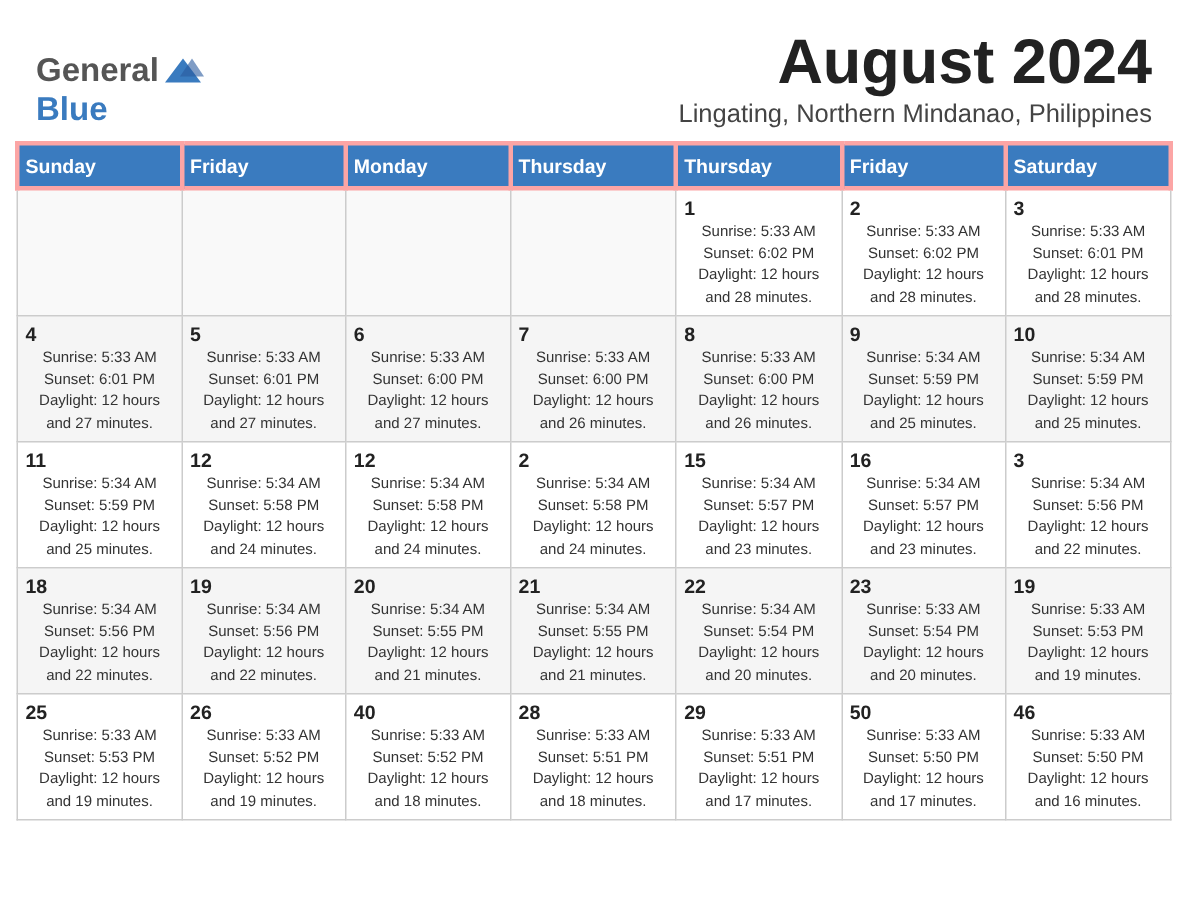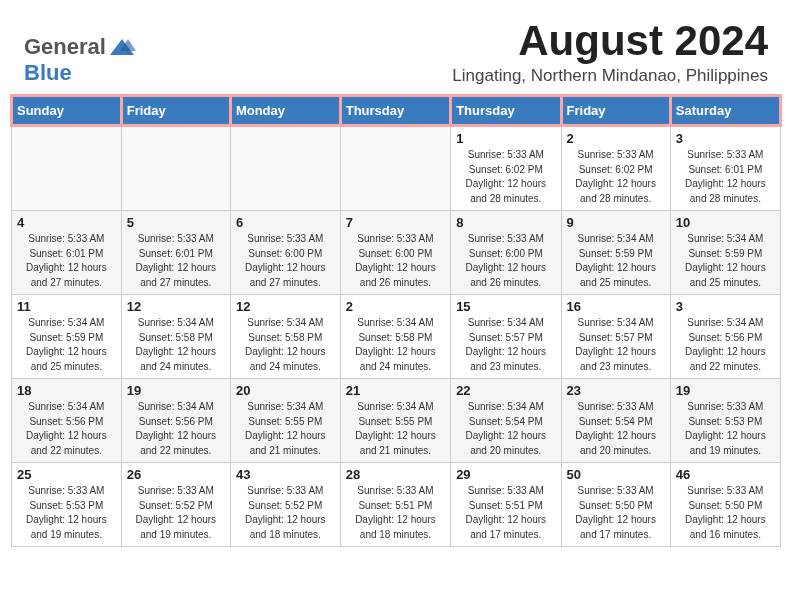--- a/index.html
+++ b/index.html
@@ -276,21 +276,21 @@
 and 19 minutes.</div>
           </td>
           <td>
             <div class="day-number">26</div>
             <div class="day-info" style="white-space: pre-line;">Sunrise: 5:33 AM
 Sunset: 5:52 PM
 Daylight: 12 hours
 and 19 minutes.</div>
           </td>
           <td>
-            <div class="day-number">43</div>
+            <div class="day-number">40</div>
             <div class="day-info" style="white-space: pre-line;">Sunrise: 5:33 AM
 Sunset: 5:52 PM
 Daylight: 12 hours
 and 18 minutes.</div>
           </td>
           <td>
             <div class="day-number">28</div>
             <div class="day-info" style="white-space: pre-line;">Sunrise: 5:33 AM
 Sunset: 5:51 PM
 Daylight: 12 hours

